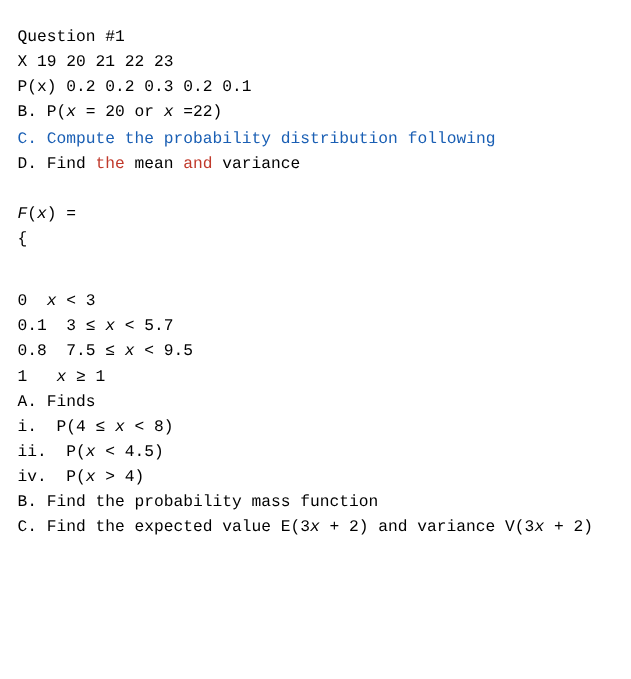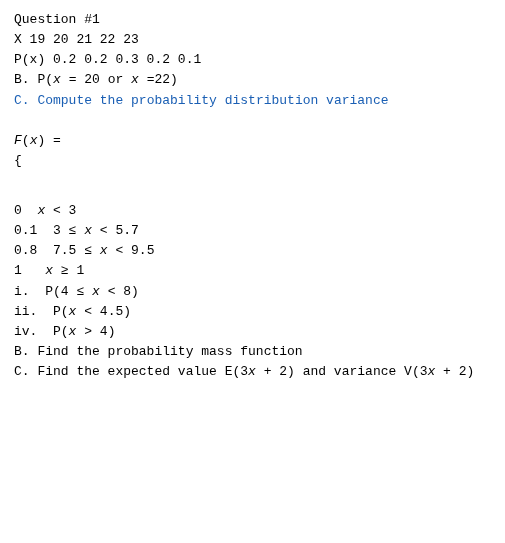--- a/index.html
+++ b/index.html
@@ -11,20 +11,21 @@
       width: 505px;
       min-height: 543px;
       background: #ffffff;
       font-family: 'Courier New', Courier, monospace;
       font-size: 13px;
       color: #000000;
       padding: 10px 14px;
     }
     .content {
       line-height: 1.55;
+      margin-top: 10px;
     }
     .line {
       display: block;
       white-space: pre;
     }
     .blue {
       color: #1a5fb4;
     }
     .red {
       color: #c0392b;
@@ -39,35 +40,37 @@
   </style>
 </head>
 <body>
 
 <div class="content">
 
   <span class="line">Question #1</span>
   <span class="line">X 19 20 21 22 23</span>
   <span class="line">P(x) 0.2 0.2 0.3 0.2 0.1</span>
   <span class="line">B. P(<span class="italic">x</span> = 20 or <span class="italic">x</span> =22)</span>
-  <span class="line blue">C. Compute the <span class="blue">probability</span> <span class="blue">distribution</span> <span class="blue">variance</span></span>
+  <span class="line blue">C. Compute the <span class="blue">probability</span> <span class="blue">distribution</span> <span class="blue">following</span></span>
+  <span class="line">D. Find <span class="red">the</span> mean <span class="red">and</span> variance</span>
 
   <span class="spacer"></span>
   <span class="spacer"></span>
 
   <span class="line"><span class="italic">F</span>(<span class="italic">x</span>) =</span>
   <span class="line">{</span>
 
   <span class="spacer"></span>
   <span class="spacer"></span>
   <span class="spacer"></span>
 
   <span class="line">0  <span class="italic">x</span> &lt; 3</span>
   <span class="line">0.1  3 ≤ <span class="italic">x</span> &lt; 5.7</span>
   <span class="line">0.8  7.5 ≤ <span class="italic">x</span> &lt; 9.5</span>
   <span class="line">1   <span class="italic">x</span> ≥ 1</span>
+  <span class="line">A. Finds</span>
   <span class="line">i.  P(4 ≤ <span class="italic">x</span> &lt; 8)</span>
   <span class="line">ii.  P(<span class="italic">x</span> &lt; 4.5)</span>
   <span class="line">iv.  P(<span class="italic">x</span> &gt; 4)</span>
   <span class="line">B. Find the probability mass function</span>
   <span class="line">C. Find the expected value E(3<span class="italic">x</span> + 2) and variance V(3<span class="italic">x</span> + 2)</span>
 
 </div>
 
 </body></html>

